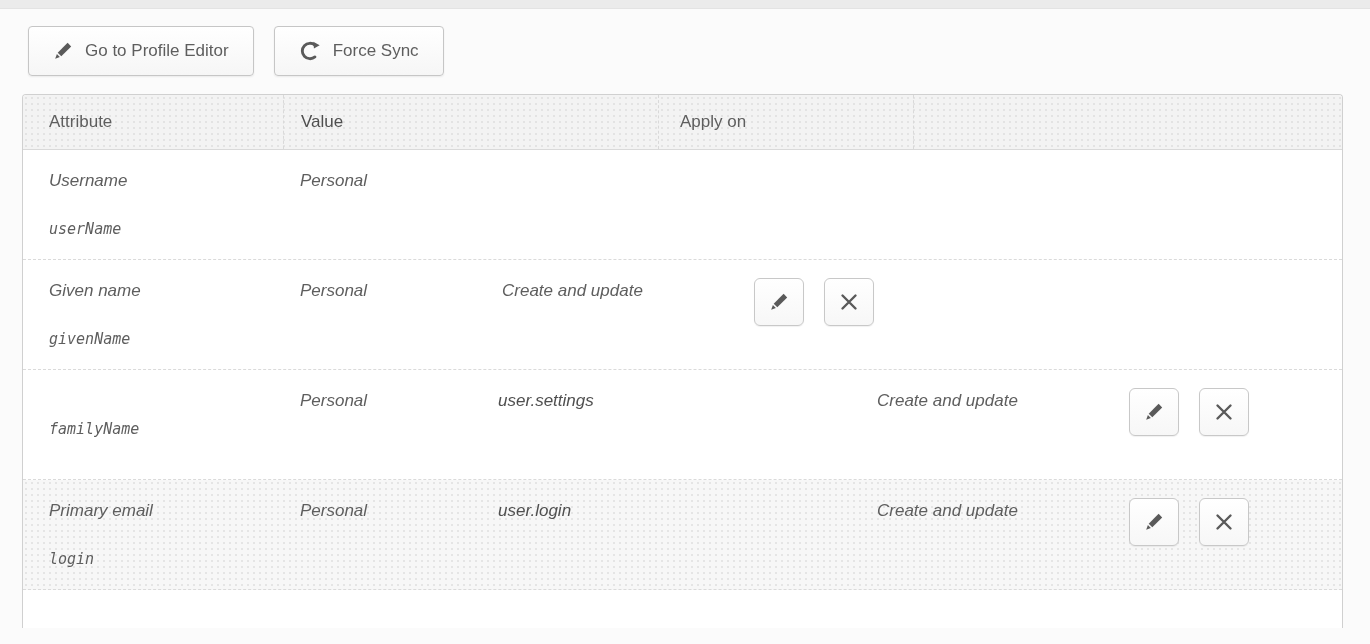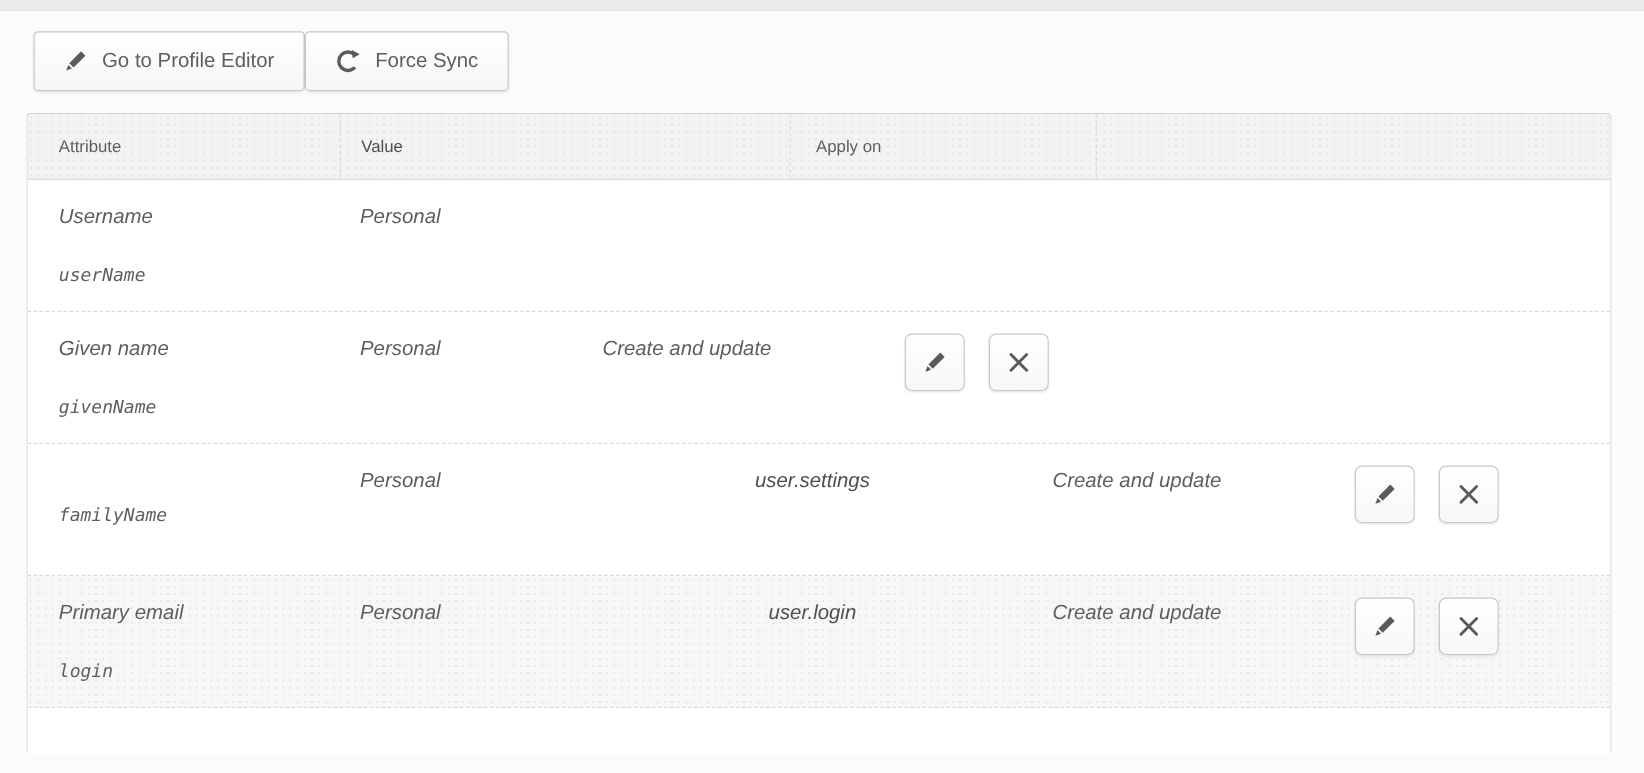--- a/index.html
+++ b/index.html
@@ -9,21 +9,21 @@
     background: #fbfbfb;
     color: #5e5e5e;
   }
   .top-strip {
     height: 9px; width: 100%;
     background: #ebebeb;
     border-bottom: 1px solid #e3e3e3;
   }
   .toolbar {
     margin: 17px 0 0 28px;
-    display: flex; 
+    display: flex; gap: 20px;
   }
   .btn {
     display: inline-flex; align-items: center;
     height: 50px; padding: 0 24px;
     background: linear-gradient(#ffffff, #f6f6f6);
     border: 1px solid #c6c6c6;
     border-radius: 4px;
     box-shadow: 0 1px 2px rgba(0,0,0,0.07);
     font-family: "Liberation Sans", "DejaVu Sans", sans-serif;
     font-size: 17px; color: #5e5e5e;
@@ -41,39 +41,39 @@
   }
   .thead {
     display: flex; height: 55px;
     background-color: #f3f3f3;
     background-image: radial-gradient(#e3e3e3 1px, transparent 1.1px);
     background-size: 6px 6px;
     border-bottom: 1px solid #d9d9d9;
   }
   .th {
     display: flex; align-items: center;
-    font-size: 14px; color: #5e5e5e;
+    font-size: 17px; color: #5e5e5e;
     border-right: 1px dashed #d9d9d9;
   }
   .th:last-child { border-right: none; }
   .trow {
     display: flex; height: 110px;
     border-bottom: 1px dashed #dadada;
     background: #ffffff;
   }
   .trow.dotted {
     background-color: #f7f7f7;
     background-image: radial-gradient(#e5e5e5 1px, transparent 1.1px);
     background-size: 6px 6px;
   }
   .trow-empty { height: 40px; background: #ffffff; }
   .cell { padding-top: 21px; font-size: 17px; font-style: italic; }
   .c-attr   { width: 261px; padding-left: 26px; }
   .c-type   { width: 197px; padding-left: 16px; }
-  .c-value  { width: 375px; padding-left: 17px; color: #4f4f4f; text-align: center; }
+  .c-value  { width: 375px; padding-left: 17px; color: #4f4f4f; }
   .c-apply  { width: 255px; padding-left: 21px; }
   .c-actions{ flex: 1; padding-left: 18px; padding-top: 18px; display: flex; align-items: flex-start; }
   .attr-label { font-size: 17px; color: #5e5e5e; }
   .attr-name {
     margin-top: 29px;
     font-family: "DejaVu Sans Mono", "Liberation Mono", monospace;
     font-size: 15px; color: #5e5e5e;
   }
   .link { color: #1d7ab8; text-decoration: none; cursor: pointer; }
   .icon-btn {

